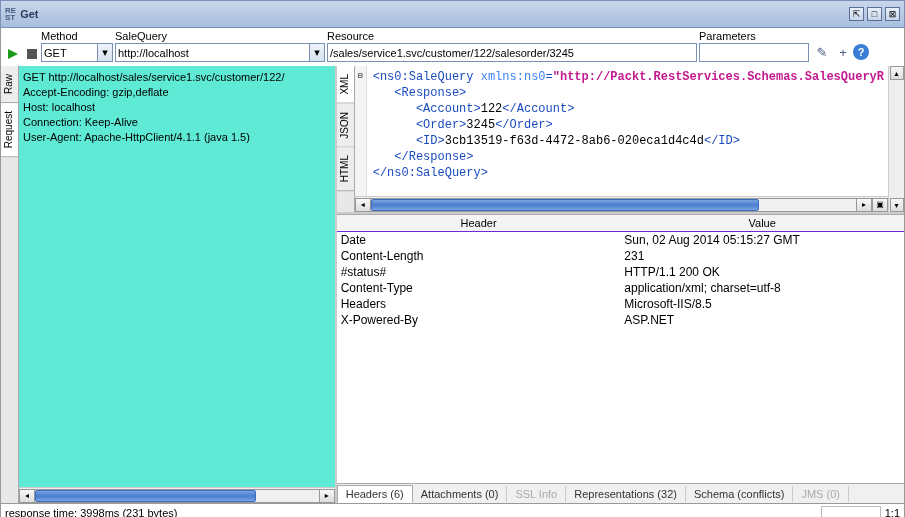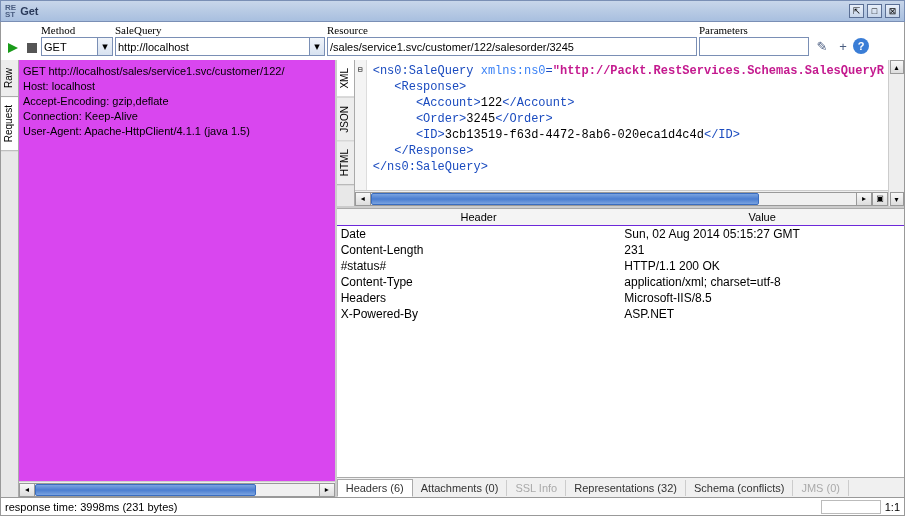--- a/index.html
+++ b/index.html
@@ -1,39 +1,39 @@
 <!DOCTYPE html>
 <html><head>
 <meta charset="utf-8">
 <style>
 * { box-sizing: border-box; margin: 0; padding: 0; }
 body { font-family: Tahoma, Arial, sans-serif; font-size: 11px; background: #fff; width: 905px; height: 517px; overflow: hidden; }
-.titlebar { height: 22px; background: linear-gradient(#c8d6ea, #a8bfdf); border: 1px solid #7a8fb5; display: flex; align-items: center; padding: 0 4px; }
+.titlebar { height: 28px; background: linear-gradient(#c8d6ea, #a8bfdf); border: 1px solid #7a8fb5; display: flex; align-items: center; padding: 0 4px; }
 .titlebar .rest-icon { font-size: 8px; font-weight: bold; color: #4a5d80; line-height: 7px; margin-right: 4px; }
 .titlebar .title { font-weight: bold; color: #2a3a5a; flex: 1; }
 .titlebar .win-btns { display: flex; gap: 3px; }
 .titlebar .win-btn { width: 15px; height: 14px; border: 1px solid #5a6f95; background: linear-gradient(#e8effa,#c8d6ea); display: flex; align-items: center; justify-content: center; font-size: 9px; cursor: pointer; }
 .toprow { display: flex; align-items: flex-end; padding: 2px 4px 4px 4px; border-left: 1px solid #999; border-right: 1px solid #999; gap: 2px; }
 .toprow .runbtn { width: 16px; height: 16px; margin-right: 2px; display:flex; align-items:center; justify-content:center; cursor:pointer; }
 .toprow .stopbtn { width: 10px; height: 10px; background: #555; margin: 0 2px 3px 2px; cursor:pointer; }
 .fieldcol { display: flex; flex-direction: column; }
-.fieldlabel { font-size: 11px; color: #000; margin-bottom: 1px; font-family: Liberation Serif, serif; }
+.fieldlabel { font-size: 11px; color: #000; margin-bottom: 1px; }
 .combo, .textin { border: 1px solid #7a8fb5; background: #fff; height: 19px; font-size: 11px; padding: 0 2px; }
 .combo { display: flex; align-items: center; position: relative; }
 .combo .arrow { position: absolute; right: 0; top:0; width: 15px; height: 17px; border-left: 1px solid #7a8fb5; background: linear-gradient(#f0f4fa,#d8e2f0); display:flex; align-items:center; justify-content:center; }
 .toprow .tool-icon { width: 16px; height: 16px; display:flex; align-items:center; justify-content:center; font-size:13px; color:#4a5d80; cursor:pointer; margin-left:3px; }
 .help-icon { width:16px; height:16px; border-radius:50%; background:#3a7dd6; color:#fff; font-weight:bold; display:flex; align-items:center; justify-content:center; font-size:11px; cursor:pointer; }
 .mainarea { display: flex; border: 1px solid #999; border-top: none; height: 438px; }
 .leftpanel { width: 355px; border-right: 2px solid #ccc; display: flex; flex-direction: column; }
 .rightpanel { flex: 1; display: flex; flex-direction: column; }
 .vtabs-left { display: flex; height: 100%; }
 .vtab-strip { width: 18px; background: #e8e8e8; border-right: 1px solid #aaa; display: flex; flex-direction: column; }
 .vtab { writing-mode: vertical-rl; transform: rotate(180deg); padding: 8px 2px; font-size: 10px; border-top: 1px solid #aaa; cursor:pointer; background:#ededed; }
 .vtab.active { background: #fff; }
-.leftcontent { flex: 1; padding: 4px; font-size: 11px; line-height: 15px; overflow: hidden; background:#d946ef; position:relative; }
+.leftcontent { flex: 1; padding: 4px; font-size: 11px; line-height: 15px; overflow: hidden; background:#5eead4; position:relative; }
 .hscroll { height: 16px; background: #eee; border-top: 1px solid #ccc; display:flex; align-items:center; }
 .hscroll .btn { width:16px; height:14px; border:1px solid #999; background:linear-gradient(#f8f8f8,#ddd); display:flex; align-items:center; justify-content:center; font-size:8px; cursor:pointer; }
 .hscroll .track { flex:1; height:14px; border:1px solid #999; border-left:none; border-right:none; background:#f0f0f0; position:relative; }
 .hscroll .thumb { position:absolute; height:12px; top:0; background:linear-gradient(#7aa3e0,#4a7dd0,#7aa3e0); border:1px solid #3a6dc0; border-radius:2px; }
 .right-top { height: 148px; display: flex; border-bottom: 2px solid #ccc; }
 .right-top .vtab-strip { border-left:none; }
 .xmlview { flex:1; background:#fff; padding:3px 4px; font-family: 'Courier New', monospace; font-size: 12px; line-height: 16px; overflow:hidden; position:relative; }
 .xmlview .gutter { position:absolute; left:0; top:0; width:12px; height:100%; background:#f4f4f4; border-right:1px solid #ddd; }
 .xmlview .code { margin-left:14px; white-space: pre; }
 .xml-tag { color: #1a4bbf; }
@@ -106,22 +106,22 @@
 <div class="mainarea">
   <div class="leftpanel">
     <div class="vtabs-left" style="flex:1">
       <div class="vtab-strip">
         <div class="vtab">Raw</div>
         <div class="vtab active">Request</div>
       </div>
       <div style="flex:1; display:flex; flex-direction:column">
         <div class="leftcontent">
           <div>GET http://localhost/sales/service1.svc/customer/122/</div>
+          <div>Accept-Encoding: gzip,deflate</div>
           <div>Host: localhost</div>
-          <div>Accept-Encoding: gzip,deflate</div>
           <div>Connection: Keep-Alive</div>
           <div>User-Agent: Apache-HttpClient/4.1.1 (java 1.5)</div>
         </div>
         <div class="hscroll">
           <div class="btn">◂</div>
           <div class="track">
               <div class="thumb" style="left:0; width:78%"></div>
             </div>
           <div class="btn">▸</div>
         </div>

